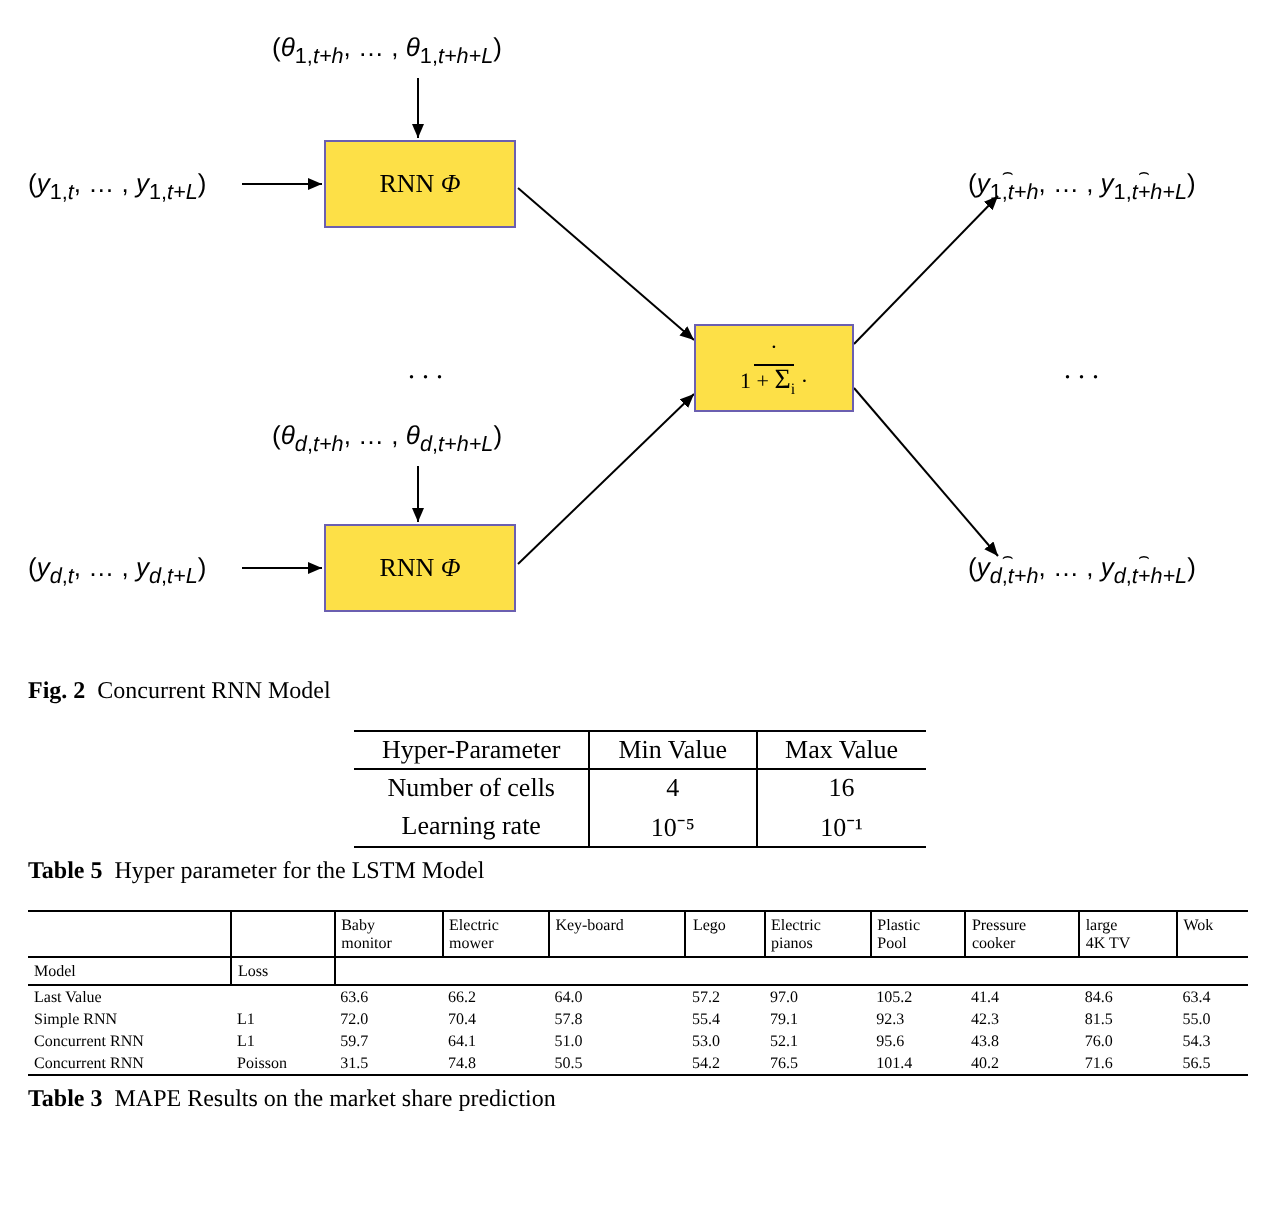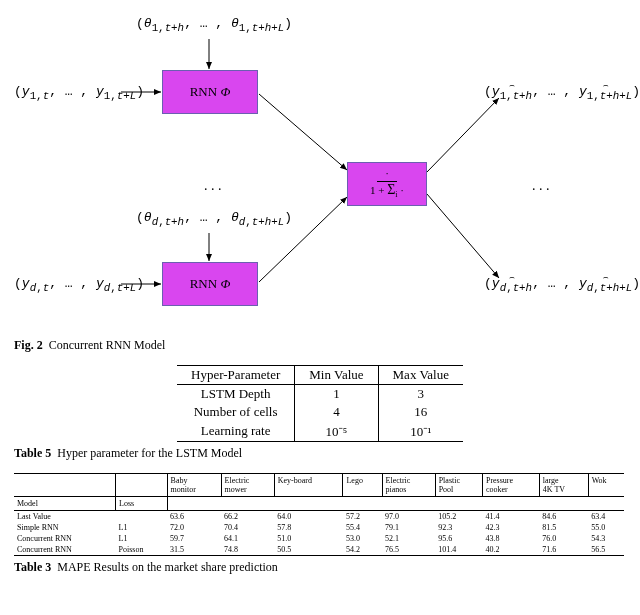--- a/index.html
+++ b/index.html
@@ -13,33 +13,33 @@
     box-sizing: border-box;
   }
   .figure-area {
     width: 610px;
     height: 320px;
     position: relative;
     margin-bottom: 6px;
   }
   .node-box {
     position: absolute;
-    background: #d946ef;
+    background: #fde047;
     border: 1px solid #6b5fb0;
     font-family: "Times New Roman", serif;
     font-size: 13px;
     text-align: center;
     display: flex;
     align-items: center;
     justify-content: center;
     box-sizing: border-box;
   }
   .math-label {
     position: absolute;
-    font-family: Liberation Mono, monospace;
+    font-family: Liberation Sans, sans-serif;
     font-size: 13px;
     white-space: nowrap;
   }
   .ellipsis {
     position: absolute;
     font-size: 14px;
   }
   .caption {
     font-size: 12px;
     margin: 4px 0 12px 0;
@@ -167,25 +167,20 @@
 
 <table class="hyper">
   <thead>
     <tr class="top">
       <th class="col0">Hyper-Parameter</th>
       <th class="col1">Min Value</th>
       <th>Max Value</th>
     </tr>
   </thead>
   <tbody id="hyper-body">
-      <tr>
-        <td class="col0">LSTM Depth</td>
-        <td class="col1">1</td>
-        <td>3</td>
-      </tr>
       <tr>
         <td class="col0">Number of cells</td>
         <td class="col1">4</td>
         <td>16</td>
       </tr>
       <tr class="bot">
         <td class="col0">Learning rate</td>
         <td class="col1">10⁻⁵</td>
         <td>10⁻¹</td>
       </tr>

